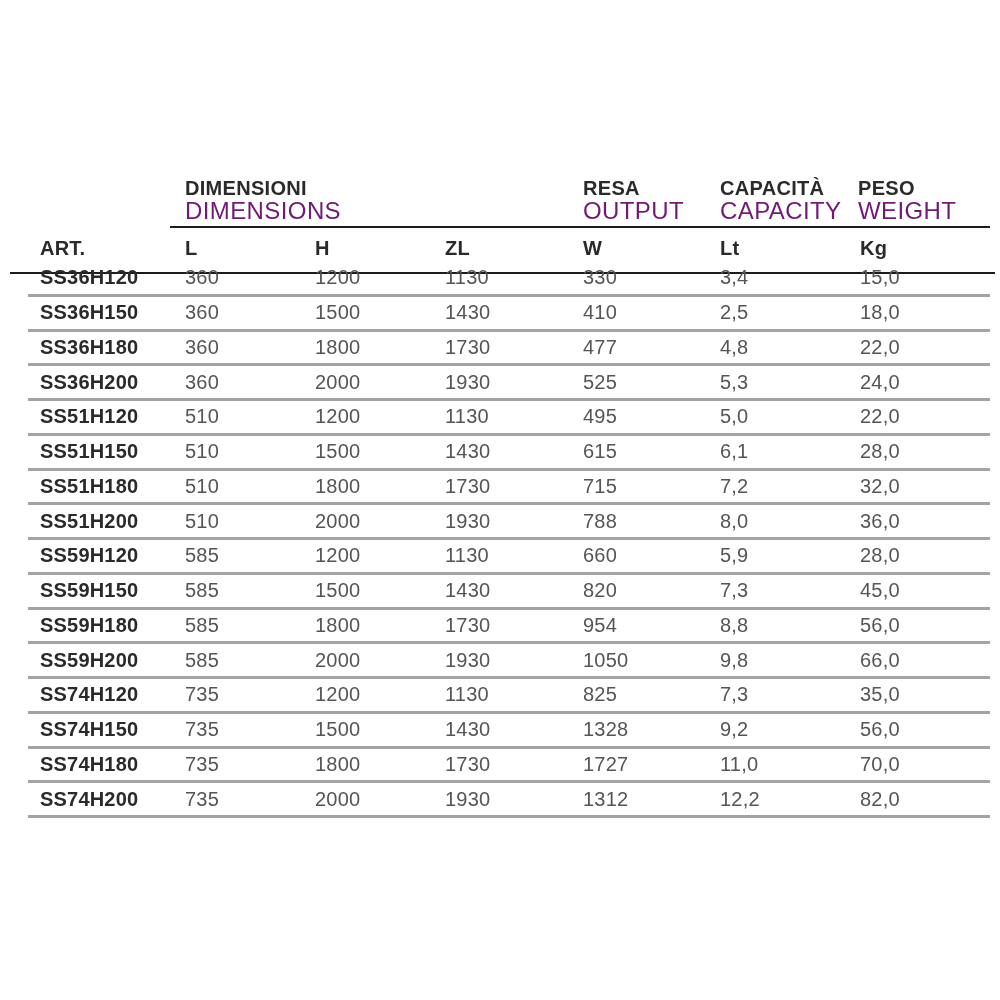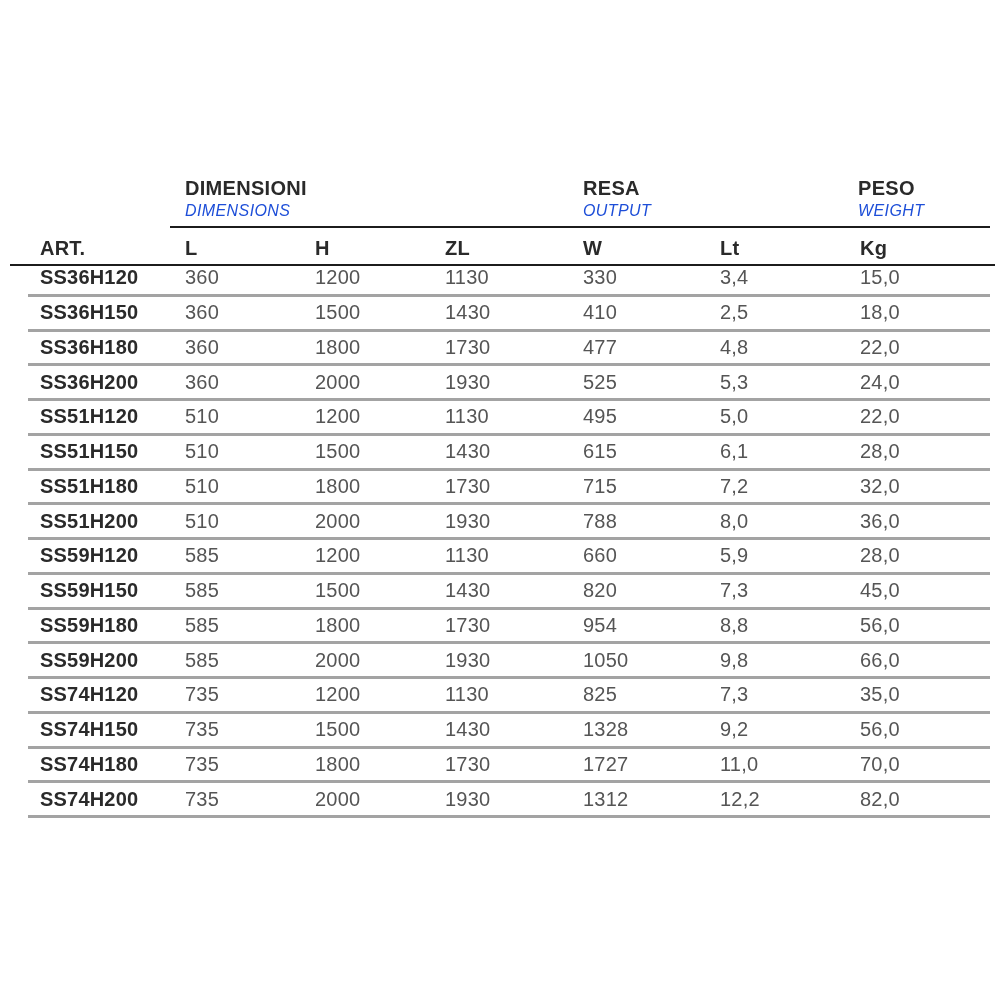--- a/index.html
+++ b/index.html
@@ -27,26 +27,25 @@
   .gh-capacita   { left: 720px; }
   .gh-peso       { left: 858px; }
   .gh-it {
     font-size: 20px;
     line-height: 23px;
     font-weight: 700;
     color: #2a2a2a;
     letter-spacing: 0.3px;
   }
   .gh-en {
-    font-size: 16px;
+    font-size: 24px;
     line-height: 21px;
     font-weight: 400;
-    color: #1d4ed8;
+    color: #701a75;
     letter-spacing: 0.4px;
-    font-style: italic;
   }
 
   
   .group-underline {
     position: absolute;
     left: 170px;
     top: 226px;
     width: 820px;
     height: 2px;
     background: #1c1c1c;
@@ -55,21 +54,21 @@
   
   .col-row {
     position: absolute;
     left: 10px;
     top: 230px;
     width: 985px;
     height: 30px;
     display: grid;
     grid-template-columns: 175px 130px 130px 138px 137px 140px 1fr;
     align-items: end;
-    padding-bottom: 4px;
+    padding-bottom: 12px;
     box-sizing: content-box;
     border-bottom: 2px solid #1c1c1c;
   }
   .col-h {
     font-size: 20px;
     font-weight: 700;
     color: #2a2a2a;
     letter-spacing: 0.2px;
   }
   .col-h:first-child { padding-left: 30px; }
@@ -107,20 +106,24 @@
 
 <div class="canvas">
 
   <div class="gh gh-dimensioni">
     <div class="gh-it">DIMENSIONI</div>
     <div class="gh-en">DIMENSIONS</div>
   </div>
   <div class="gh gh-resa">
     <div class="gh-it">RESA</div>
     <div class="gh-en">OUTPUT</div>
+  </div>
+  <div class="gh gh-capacita">
+    <div class="gh-it">CAPACITÀ</div>
+    <div class="gh-en">CAPACITY</div>
   </div>
   <div class="gh gh-peso">
     <div class="gh-it">PESO</div>
     <div class="gh-en">WEIGHT</div>
   </div>
 
   <div class="group-underline"></div>
 
   <div class="col-row">
     <div class="col-h">ART.</div>

